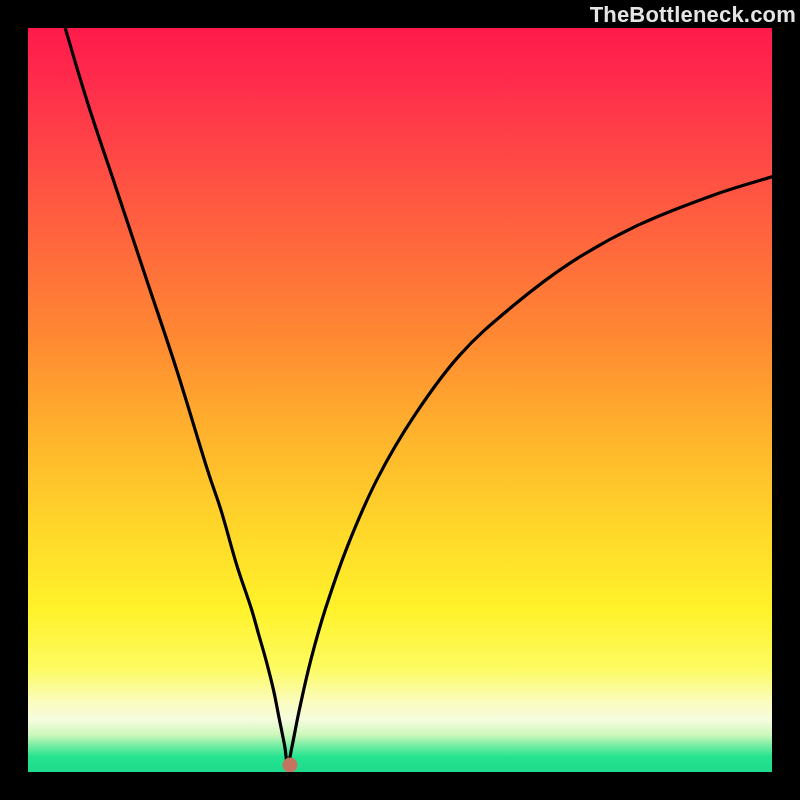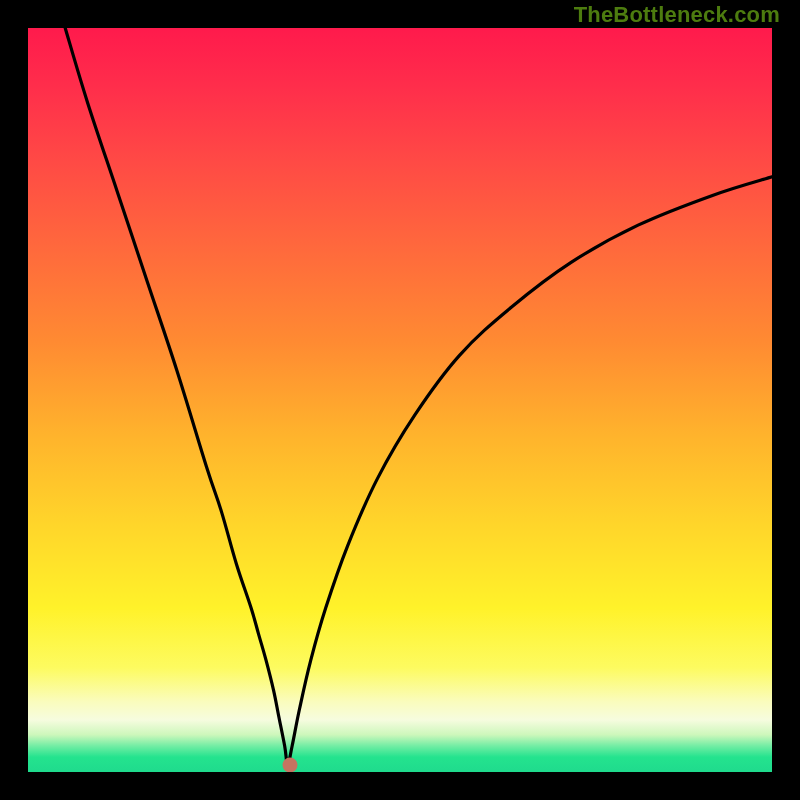--- a/index.html
+++ b/index.html
@@ -52,22 +52,22 @@
   }
   .curve-svg {
     position: absolute;
     left: 0; top: 0;
     width: 100%;
     height: 100%;
   }
   .watermark {
     position: absolute;
     top: 2px;
-    right: 20px;
-    color: #4d7c0f;
+    right: 4px;
+    color: #e5e5e5;
     font-size: 22px;
     font-weight: 600;
     letter-spacing: 0.2px;
   }
   .dot {
     position: absolute;
     width: 15px;
     height: 15px;
     border-radius: 50%;
     background: #c57461;

